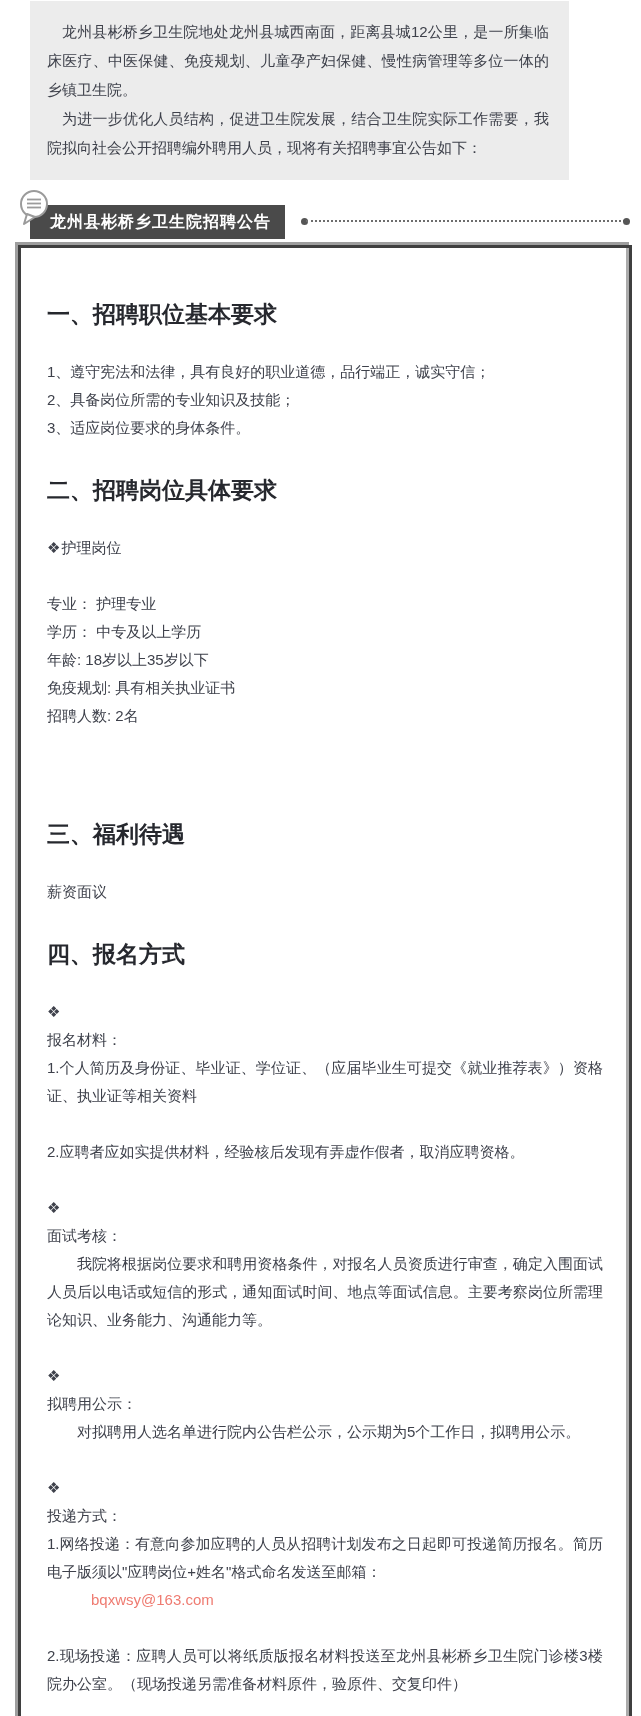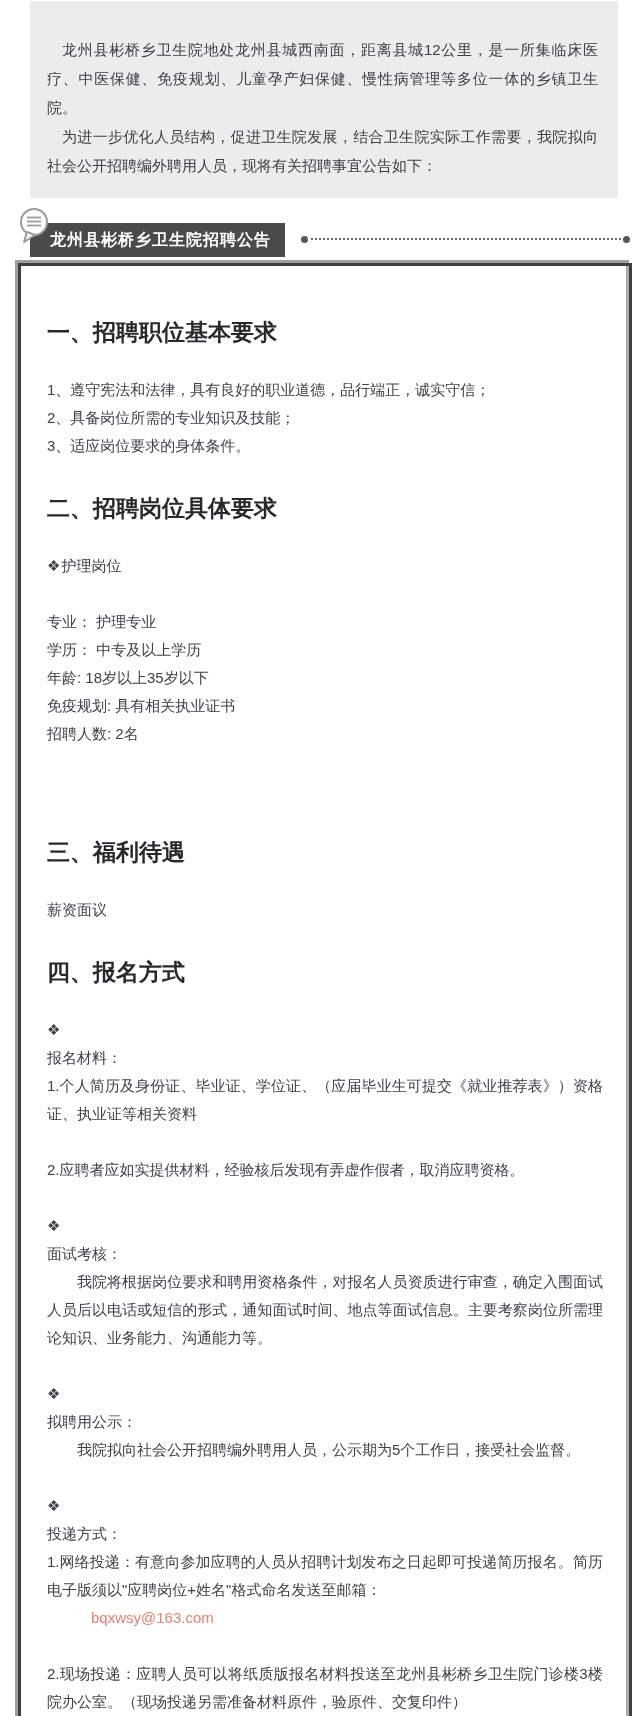--- a/index.html
+++ b/index.html
@@ -7,23 +7,23 @@
   body {
     width: 641px;
     font-family: "Liberation Sans", "DejaVu Sans", sans-serif;
     color: #3f424b;
   }
   .page { width: 641px; min-height: 1716px; position: relative; padding-top: 1px; }
 
   
   .intro-panel {
     margin: 0 0 0 30px;
-    width: 588px;
+    width: 539px;
     background: #ececec;
-    padding: 34px 20px 18px 17px;
+    padding: 16px 20px 18px 17px;
   }
   .intro-panel p {
     margin: 0;
     font-size: 15px;
     line-height: 29px;
     text-indent: 1em;
     color: #3e414b;
     text-align: justify;
   }
 
@@ -166,21 +166,21 @@
     <p>2.应聘者应如实提供材料，经验核后发现有弄虚作假者，取消应聘资格。</p>
 
     <div class="sp28"></div>
     <p>❖</p>
     <p>面试考核：</p>
     <p class="indent">我院将根据岗位要求和聘用资格条件，对报名人员资质进行审查，确定入围面试人员后以电话或短信的形式，通知面试时间、地点等面试信息。主要考察岗位所需理论知识、业务能力、沟通能力等。</p>
 
     <div class="sp28"></div>
     <p>❖</p>
     <p>拟聘用公示：</p>
-    <p class="indent">我院拟向社会公开招聘编外聘用人员，公示期为5个工作日，接受社会监督。</p>
+    <p class="indent">对拟聘用人选名单进行院内公告栏公示，公示期为5个工作日，拟聘用公示。</p>
 
     <div class="sp28"></div>
     <p>❖</p>
     <p>投递方式：</p>
     <p>1.网络投递：有意向参加应聘的人员从招聘计划发布之日起即可投递简历报名。简历电子版须以"应聘岗位+姓名"格式命名发送至邮箱：</p>
     <p><a class="email-link">bqxwsy@163.com</a></p>
     <div class="sp28"></div>
     <p>2.现场投递：应聘人员可以将纸质版报名材料投送至龙州县彬桥乡卫生院门诊楼3楼院办公室。（现场投递另需准备材料原件，验原件、交复印件）</p>
 
     <div class="sp64"></div>

